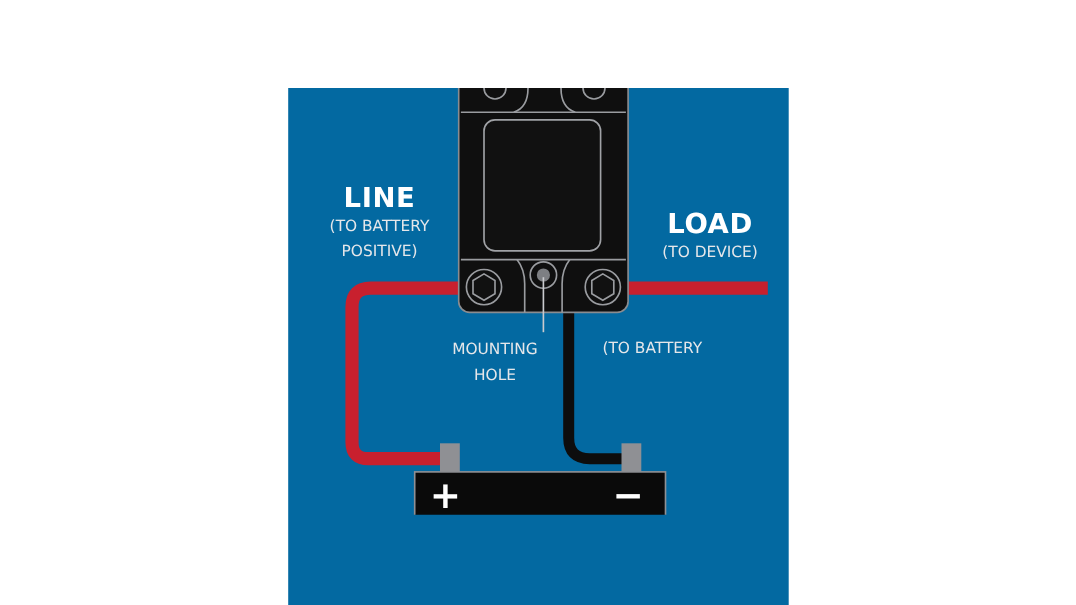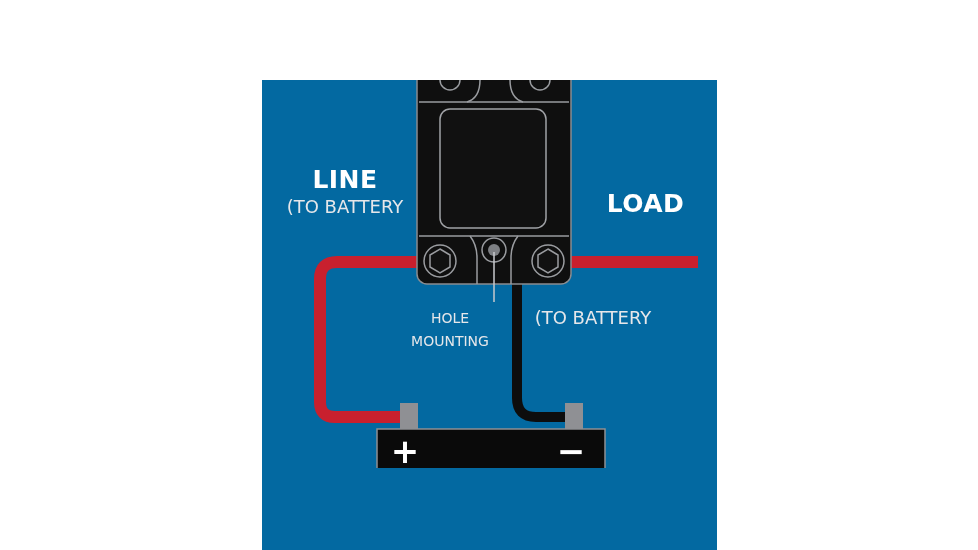--- a/index.html
+++ b/index.html
@@ -1,21 +1,21 @@
 <!DOCTYPE html>
 <html><head>
 <meta charset="utf-8">
 <style>
   html, body { margin: 0; padding: 0; background: #ffffff; }
   body { width: 978px; height: 550px; position: relative; overflow: hidden; font-family: "DejaVu Sans", sans-serif; }
   .panel { position: absolute; left: 262px; top: 80px; width: 455px; height: 484px; background: #0369a1; overflow: hidden; }
   .panel svg { position: absolute; left: 0; top: 0; }
   .lbl { position: absolute; color: #ffffff; text-align: center; line-height: 1.15; }
   .title { font-weight: bold; font-size: 25px; letter-spacing: 0.5px; }
-  .sub { font-size: 18px; color: #e6e7ea; line-height: 23px; }
+  .sub { font-size: 14px; color: #e6e7ea; line-height: 23px; }
   .small { font-size: 14px; color: #e6e7ea; line-height: 23px; }
 </style>
 </head>
 <body>
 
 <div class="panel">
   <svg width="455" height="388" viewBox="0 0 455 388">
 
     <path d="M 172 182 L 75 182 Q 58 182 58 199 L 58 322 Q 58 337 73 337 L 140 337" fill="none" stroke="#c8202e" stroke-width="12" stroke-linecap="butt"></path>
 
@@ -53,29 +53,31 @@
     <g>
       <rect x="138" y="323" width="18" height="28" fill="#8f9094"></rect>
       <rect x="303" y="323" width="18" height="28" fill="#8f9094"></rect>
       <rect x="115" y="349" width="228" height="60" fill="#0a0a0a" stroke="#8f9094" stroke-width="1.5"></rect>
     </g>
   </svg>
 
   <div class="lbl" style="left:18px; top:86px; width:130px;">
     <div class="title">LINE</div>
     <div class="sub">(TO BATTERY</div>
+    <div class="sub">POSITIVE)</div>
   </div>
 
   <div class="lbl" style="left:326px; top:110px; width:115px;">
     <div class="title">LOAD</div>
+    <div class="sub">(TO DEVICE)</div>
   </div>
 
   <div class="lbl" style="left:133px; top:227px; width:110px;">
+    <div class="small">MOUNTING</div>
     <div class="small">HOLE</div>
-    <div class="small">MOUNTING</div>
   </div>
 
   <div class="lbl" style="left:258px; top:226px; width:146px;">
     <div class="sub">(TO BATTERY</div>
   </div>
 
   <div class="lbl" style="left:128px; top:352px; width:30px; font-size:34px; font-weight:bold;">+</div>
   <div class="lbl" style="left:294px; top:352px; width:30px; font-size:34px; font-weight:bold;">−</div>
 </div>
 

